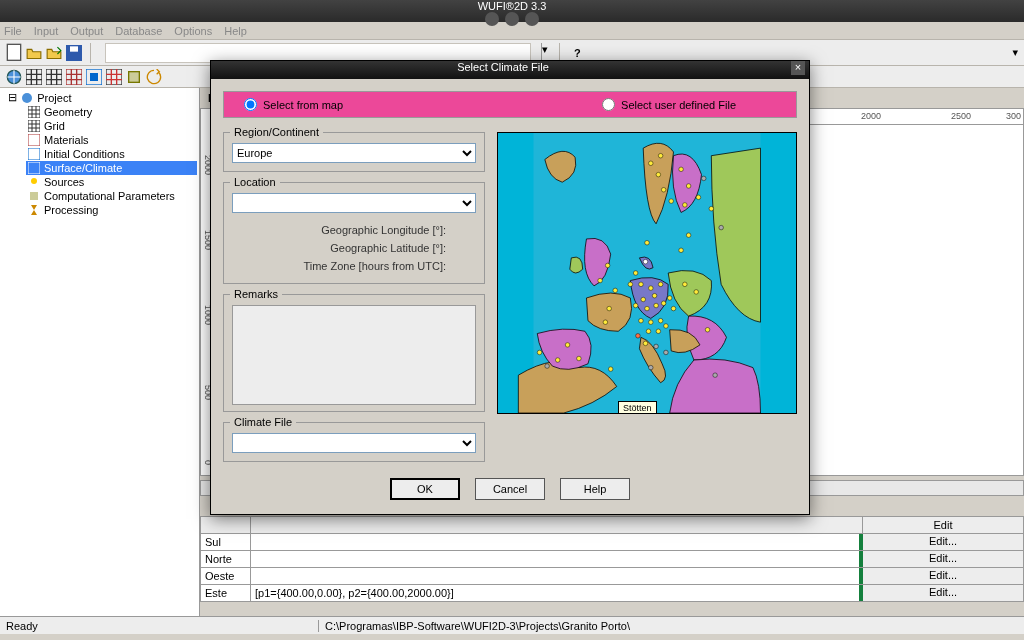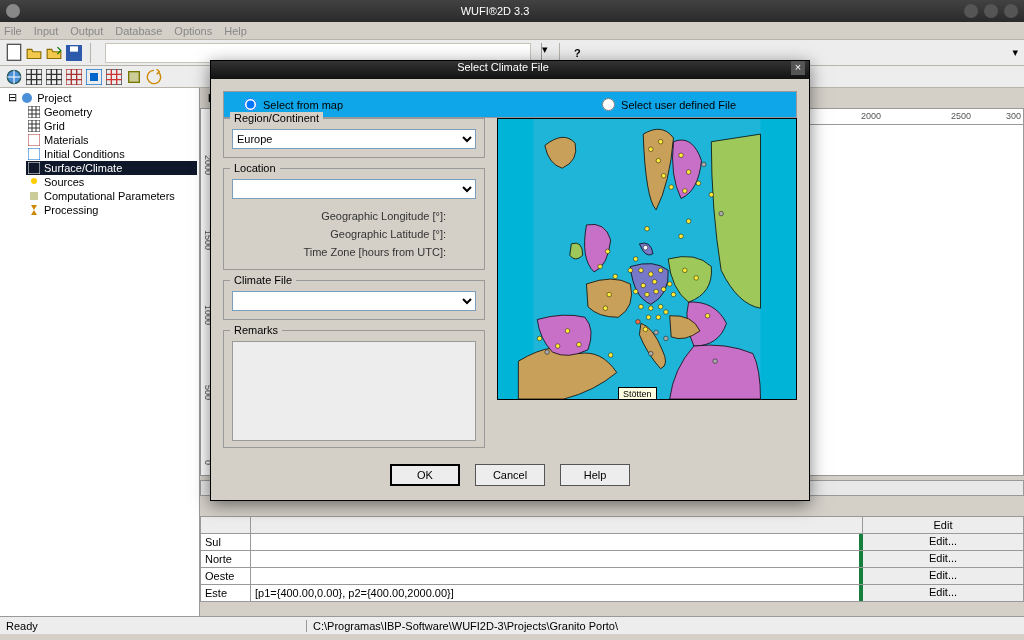--- a/index.html
+++ b/index.html
@@ -1,18 +1,18 @@
 <!DOCTYPE html>
 <html><head>
 <meta charset="utf-8">
 <style>
 * { box-sizing: border-box; margin: 0; padding: 0; font-family: Tahoma, sans-serif; font-size: 11px; }
 body { background: #d4d0c8; width: 1024px; height: 640px; overflow: hidden; position: relative; }
 
-.titlebar { background: linear-gradient(#424242,#2a2a2a); height: 22px; color: #fff; display: flex; align-items: center; padding: 0 6px; }
+.titlebar { background: linear-gradient(#424242,#2a2a2a); height: 22px; color: #fff; display: flex; align-items: center; padding: 0 6px; flex-direction: column; }
 .titlebar .app-icon { width: 14px; height: 14px; border-radius: 50%; background: #888; margin-right: 6px; }
 .titlebar .title { flex: 1; text-align: center; font-size: 11px; }
 .titlebar .win-btns { display: flex; gap: 6px; }
 .titlebar .win-btn { width: 14px; height: 14px; border-radius: 50%; background: #555; display: inline-block; }
 
 .menubar { background: #d4d0c8; height: 18px; display: flex; align-items: center; padding: 0 4px; border-bottom: 1px solid #b8b4ac; }
 .menubar span { margin-right: 12px; color: #888; }
 
 .toolbar1 { background: #ededed; height: 26px; display: flex; align-items: center; padding: 0 6px; border-bottom: 1px solid #b8b4ac; gap: 4px; }
 .tool-icon { width: 16px; height: 16px; display: inline-flex; align-items: center; justify-content: center; }
@@ -21,21 +21,21 @@
 .help-q { font-weight: bold; margin-left: 6px; }
 
 .toolbar2 { background: #ededed; height: 22px; display: flex; align-items: center; padding: 0 6px; border-bottom: 1px solid #b8b4ac; gap: 4px; }
 
 .main { display: flex; height: 528px; }
 .sidebar { width: 200px; background: #fff; border-right: 1px solid #999; overflow: auto; padding: 2px; }
 .tree-root { padding-left: 4px; }
 .tree-node { display: flex; align-items: center; gap: 4px; padding: 1px 2px; white-space: nowrap; }
 .tree-child { padding-left: 20px; }
 .tree-icon { width: 12px; height: 12px; display: inline-block; }
-.selected { background: #0f172a; color: #fff; }
+.selected { background: #3b82f6; color: #fff; }
 
 .content { flex: 1; position: relative; background: #d4d0c8; }
 .proj-label { position: absolute; left: 8px; top: 4px; font-weight: bold; }
 .canvas-bg { position: absolute; left: 0; right: 0; top: 20px; bottom: 140px; border: 1px solid #999; background: #fff; }
 .ruler-x { position: absolute; left: 20px; right: 0; top: 2px; height: 14px; border-bottom: 1px solid #999; }
 .ruler-x span { position: absolute; font-size: 9px; color: #555; }
 .ruler-y { position: absolute; left: 2px; top: 14px; bottom: 0; width: 14px; border-right: 1px solid #999; }
 .ruler-y span { position: absolute; font-size: 9px; color: #555; writing-mode: vertical-rl; }
 
 .scroll-h { position: absolute; left: 0; right: 0; bottom: 120px; height: 16px; background: #e8e8e8; border: 1px solid #999; }
@@ -44,31 +44,31 @@
 .bottom-table { position: absolute; left: 0; right: 0; bottom: 0; height: 100px; }
 .bt-row { display: flex; height: 18px; border: 1px solid #999; margin-top: -1px; background: #fff; }
 .bt-row .c1 { width: 50px; border-right: 1px solid #999; padding: 2px 4px; }
 .bt-row .c2 { flex: 1; border-right: 4px solid #15803d; padding: 2px 4px; }
 .bt-row .cbtn { width: 160px; text-align: center; padding: 1px; background: #ededed; cursor: pointer; }
 .bt-head { height: 18px; border: 1px solid #999; background: #ededed; display: flex; }
 .bt-head .c1 { width: 50px; border-right: 1px solid #999; }
 .bt-head .c2 { flex: 1; border-right: 1px solid #999; }
 .bt-head .cbtn { width: 160px; text-align: center; padding: 2px; }
 
-.statusbar { background: #ededed; height: 18px; border-top: 1px solid #999; display: flex; align-items: center; padding: 0 6px; }
+.statusbar { background: #ededed; height: 18px; border-top: 1px solid #999; display: flex; align-items: center; padding: 0 6px; gap: 12px; }
 .statusbar .ready { width: 300px; }
 .statusbar .path { flex: 1; border-left: 1px solid #999; padding-left: 6px; }
 
 
 .dialog { position: absolute; left: 210px; top: 60px; width: 600px; background: #d4d0c8; border: 1px solid #000; box-shadow: 0 4px 16px rgba(0,0,0,0.5); }
 .dlg-title { background: linear-gradient(#333,#111); color: #fff; height: 18px; display: flex; align-items: flex-start; padding: 0 4px; }
 .dlg-title .txt { flex: 1; text-align: center; }
 .dlg-title .close { width: 14px; height: 14px; background: #555; text-align: center; cursor: pointer; }
 .dlg-body { padding: 12px; }
-.radio-row { display: flex; border: 1px solid #999; background: #0ea5e9; padding: 6px 20px; margin-bottom: 0; }
+.radio-row { display: flex; border: 1px solid #999; background: #ec4899; padding: 6px 20px; margin-bottom: 14px; }
 .radio-row label { display: flex; align-items: center; gap: 6px; }
 .radio-row .r2 { margin-left: auto; margin-right: 40px; }
 
 .dlg-main { display: flex; gap: 12px; }
 .dlg-left { flex: 1; }
 .fieldset { border: 1px solid #999; padding: 10px 8px 8px; margin-bottom: 10px; position: relative; }
 .fieldset .legend { position: absolute; top: -7px; left: 6px; background: #d4d0c8; padding: 0 4px; }
 .fld-select { width: 100%; height: 20px; border: 1px solid #7b9ebd; background: #fff; }
 .meta-row { text-align: right; padding: 3px 30px 3px 0; color: #333; }
 
@@ -331,27 +331,27 @@
           <select class="fld-select"><option>Europe</option></select>
         </div>
         <div class="fieldset">
           <span class="legend">Location</span>
           <select class="fld-select"><option></option></select>
           <div style="height:8px"></div>
           <div class="meta-row">Geographic Longitude [°]:</div>
           <div class="meta-row">Geographic Latitude [°]:</div>
           <div class="meta-row">Time Zone [hours from UTC]:</div>
         </div>
+        <div class="fieldset" style="padding:10px 8px 6px">
+          <span class="legend">Remarks</span>
+          <div class="remarks-box"></div>
+        </div>
         <div class="fieldset">
           <span class="legend">Climate File</span>
           <select class="fld-select"><option></option></select>
-        </div>
-        <div class="fieldset" style="padding:10px 8px 6px">
-          <span class="legend">Remarks</span>
-          <div class="remarks-box"></div>
         </div>
       </div>
 
       <div class="dlg-map">
         <svg viewBox="0 0 300 370">
           <rect width="300" height="370" fill="#1fb5d8"></rect>
 
           <path d="M-20 320 Q30 290 60 310 Q90 305 110 335 Q80 360 40 370 L-20 370 Z" fill="#c8a05a" stroke="#000"></path>
           <path d="M15 35 Q40 15 55 32 Q60 55 38 65 Q20 60 15 35 Z" fill="#c8a05a" stroke="#000"></path>
 

